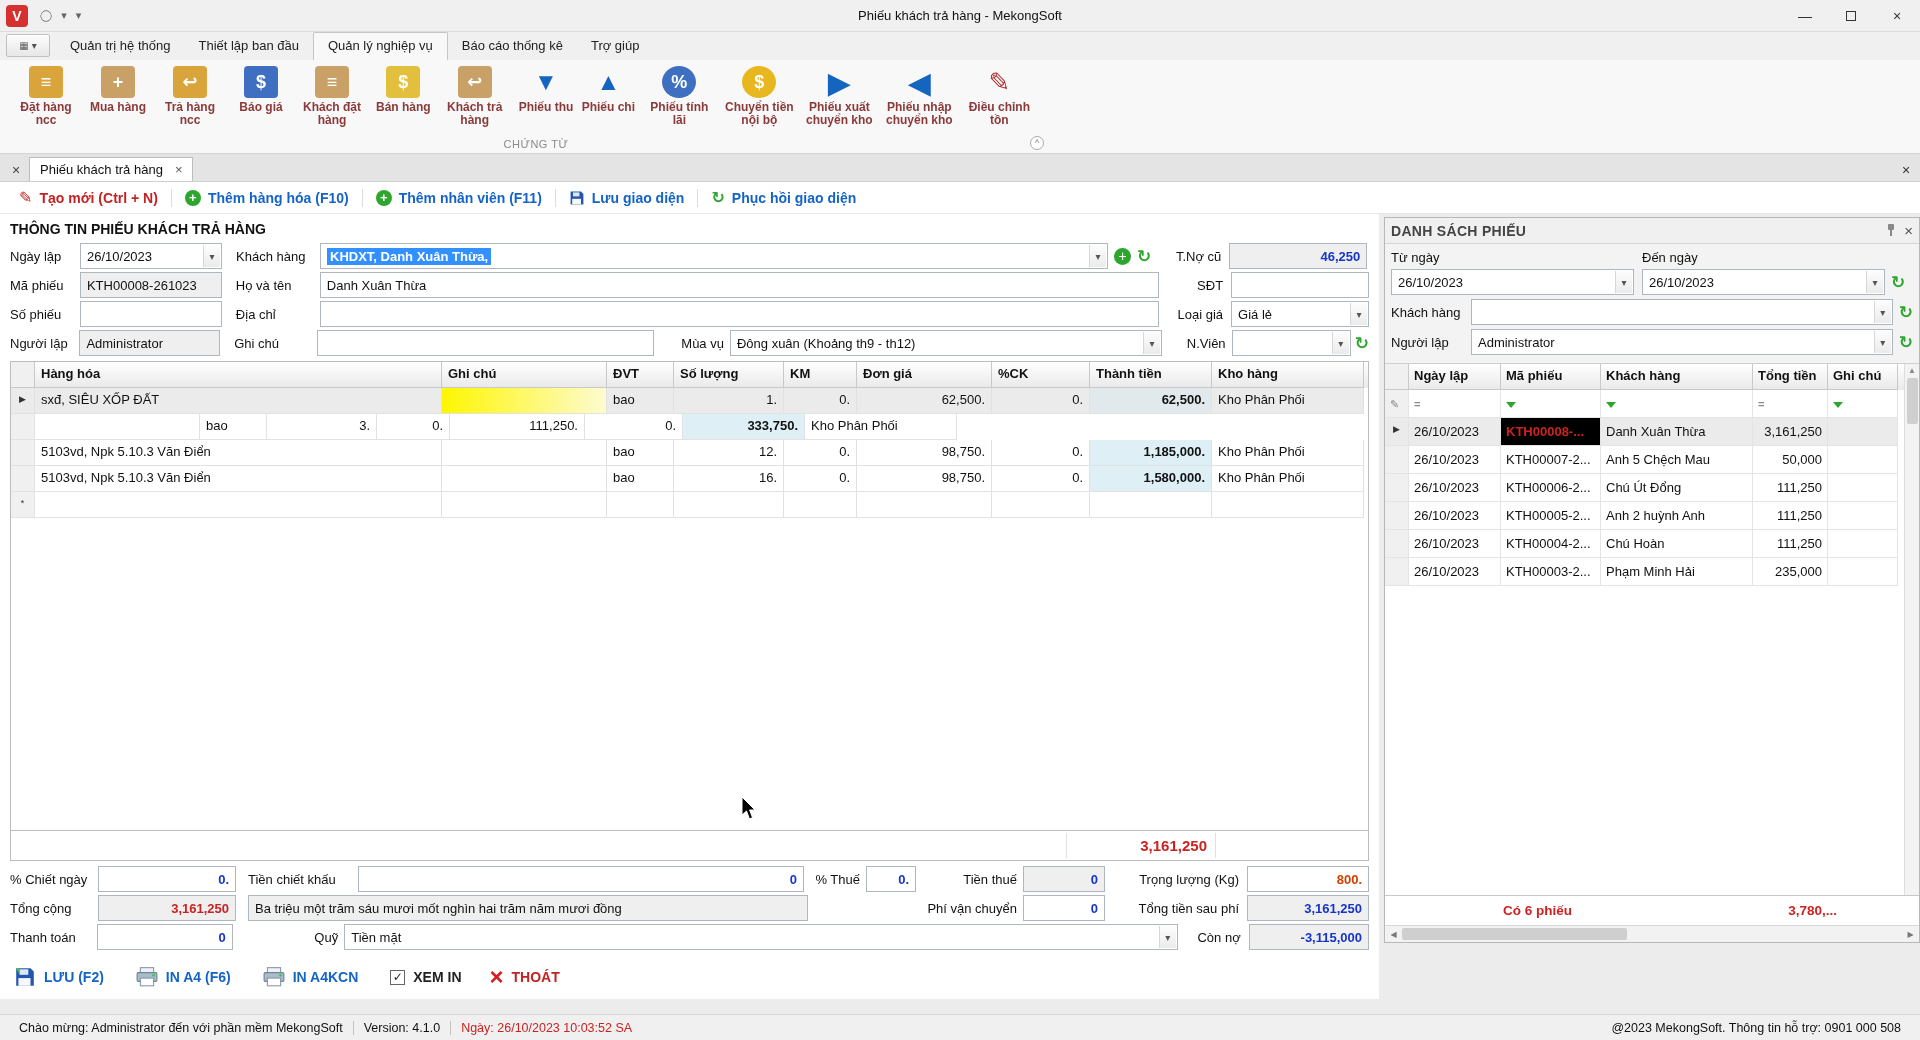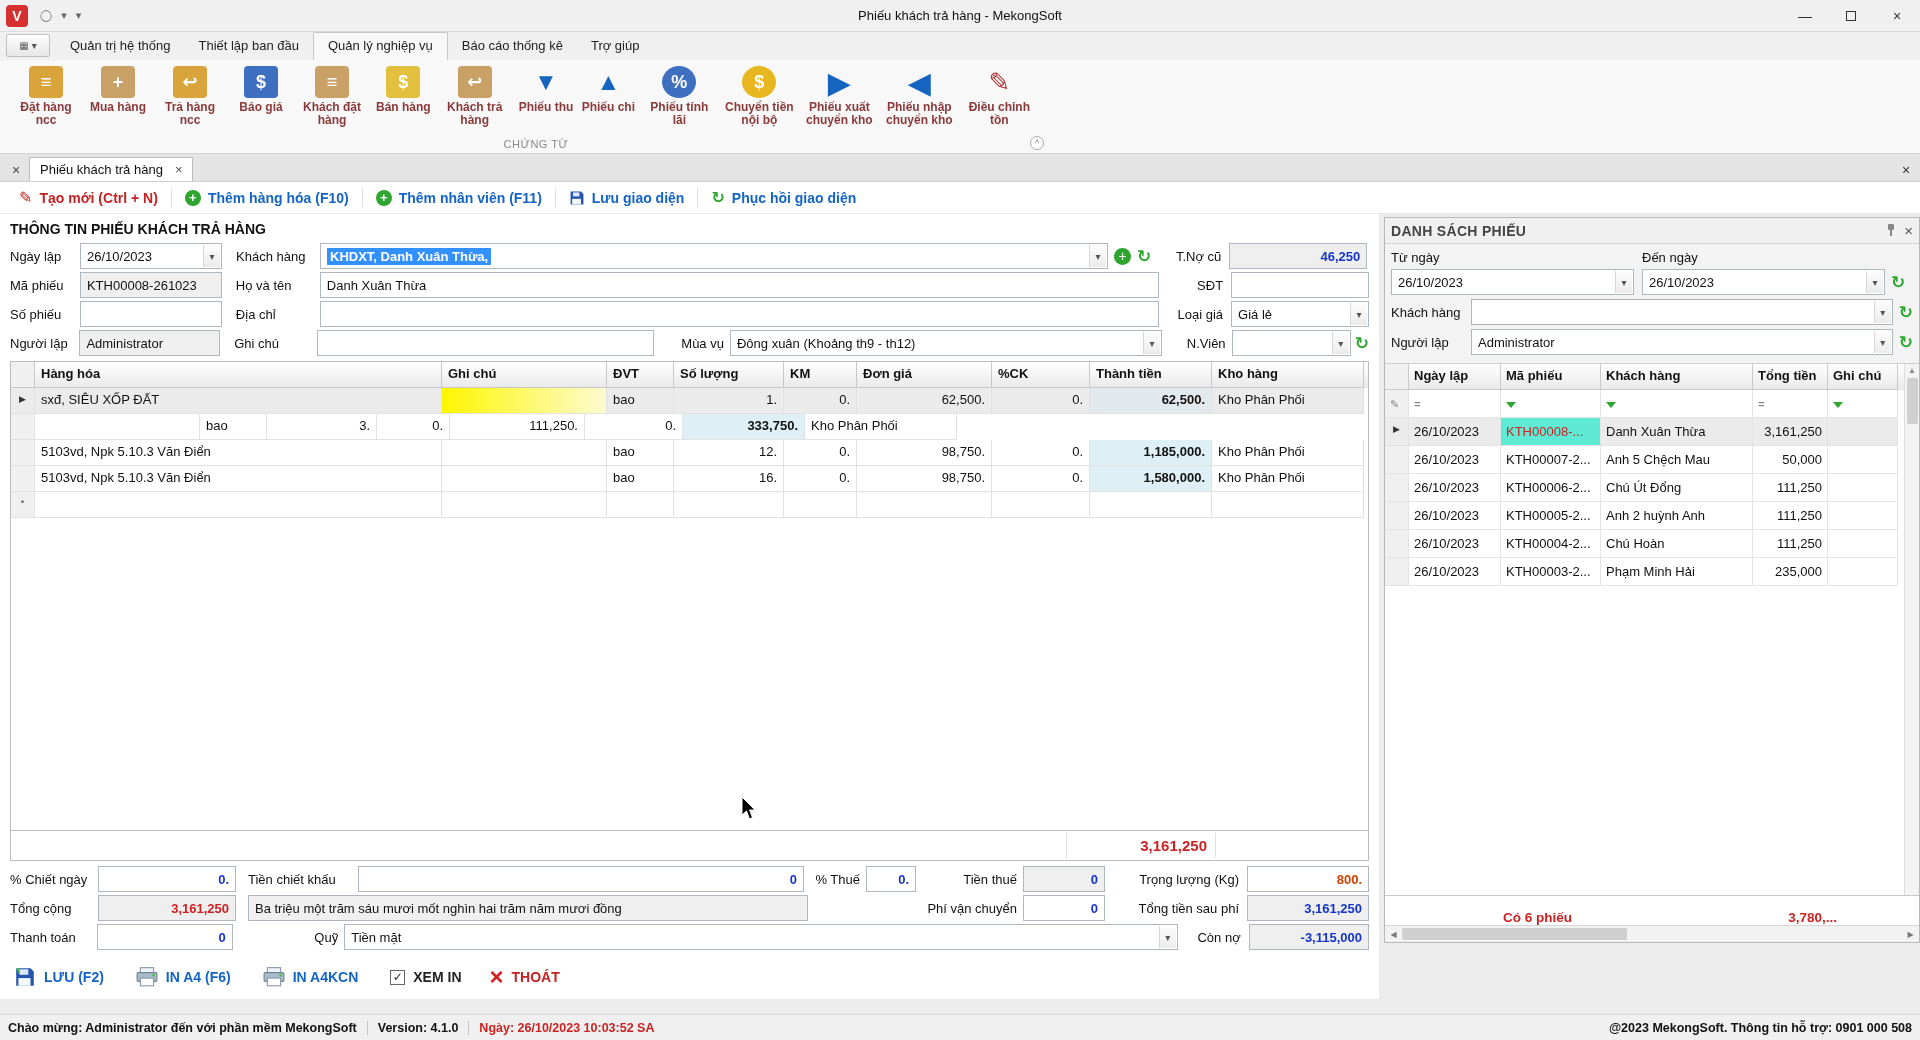--- a/index.html
+++ b/index.html
@@ -115,35 +115,35 @@
 .searchrow{display:flex;margin:2px 0 4px}
 .search-btn{margin-left:auto;width:112px;height:26px;border:1px solid #7da7d9;border-radius:2px;background:linear-gradient(#fdfdfd,#e9f0f8);display:flex;align-items:center;justify-content:center;gap:6px;color:#1a5fb4;font-weight:bold;font-size:13px}
 .pgrid-wrap{display:flex;flex:1;min-height:0;background:#fff;border-top:1px solid #cfcfcf}
 .pgrid{flex:1;display:flex;flex-direction:column}
 .pg-header{display:flex;background:linear-gradient(#ffffff,#e9e9e9);font-weight:bold}
 .pg-header .cell{border-right:1px solid #c9c9c9;border-bottom:1px solid #c9c9c9;height:26px;padding:4px 5px}
 .pg-row{display:flex}
 .pg-row .cell{border-right:1px solid #e4e4e4;border-bottom:1px solid #e4e4e4;height:28px;padding:6px 5px}
 .pc0{width:24px;background:#f0f0f0}.pc1{width:92px}.pc2{width:100px}.pc3{width:152px}.pc4{width:75px}.pc5{width:70px}
 .pg-row.sel .cell{background:#ebebeb}
-.pg-row.sel .cell.yellow{background:#5eead4;color:#cc2222;font-weight:normal}
+.pg-row.sel .cell.yellow{background:#000000;color:#cc2222;font-weight:bold}
 .filter-ic{color:#888;font-size:11px;font-weight:bold}
 .funnel{display:inline-block;width:0;height:0;border-left:5px solid transparent;border-right:5px solid transparent;border-top:6px solid #2ea52e;margin-top:3px}
 .pg-filler{flex:1;background:#fff}
-.p-footer{display:flex;align-items:flex-end;height:30px;border-top:1px solid #c9c9c9;background:#fff;font-weight:bold;color:#cc2222;font-size:13.5px}
+.p-footer{display:flex;align-items:center;height:30px;border-top:1px solid #c9c9c9;background:#fff;font-weight:bold;color:#cc2222;font-size:13.5px}
 .p-count{margin-left:118px}
 .p-sum{margin-left:auto;margin-right:82px}
 .vscroll{width:15px;background:#f3f3f3;border-left:1px solid #ddd;display:flex;flex-direction:column;align-items:center;font-size:8px;color:#888;padding:2px 0}
 .vthumb{width:11px;height:46px;background:#cfcfcf;border-radius:2px;margin-top:3px}
 .hscroll{height:17px;background:#f2f2f2;border-top:1px solid #d8d8d8;display:flex;align-items:center}
 .hs-btn{width:17px;height:16px;display:flex;align-items:center;justify-content:center;font-size:8px;color:#777}
 .hs-track{flex:1;height:100%;position:relative}
 .hthumb{position:absolute;left:0;top:2px;height:12px;width:45%;background:#cfcfcf;border-radius:2px}
 
-.statusbar{position:absolute;left:0;right:0;bottom:0;height:26px;background:#f0f0f0;border-top:1px solid #d8d8d8;display:flex;align-items:center;padding:0 8px;font-size:12.5px;font-weight:bold}
+.statusbar{position:absolute;left:0;right:0;bottom:0;height:26px;background:#f0f0f0;border-top:1px solid #d8d8d8;display:flex;align-items:center;padding:0 19px;font-size:12.5px;font-weight:normal}
 .sb-sep{width:1px;height:14px;background:#c4c4c4;margin:0 10px}
 .sb-date{color:#cc2222}
 .sb-right{margin-left:auto}
 
 .cursor{position:absolute;left:741px;top:796px;pointer-events:none;z-index:50}
 </style>
 </head>
 <body>
 
 <div class="titlebar">

